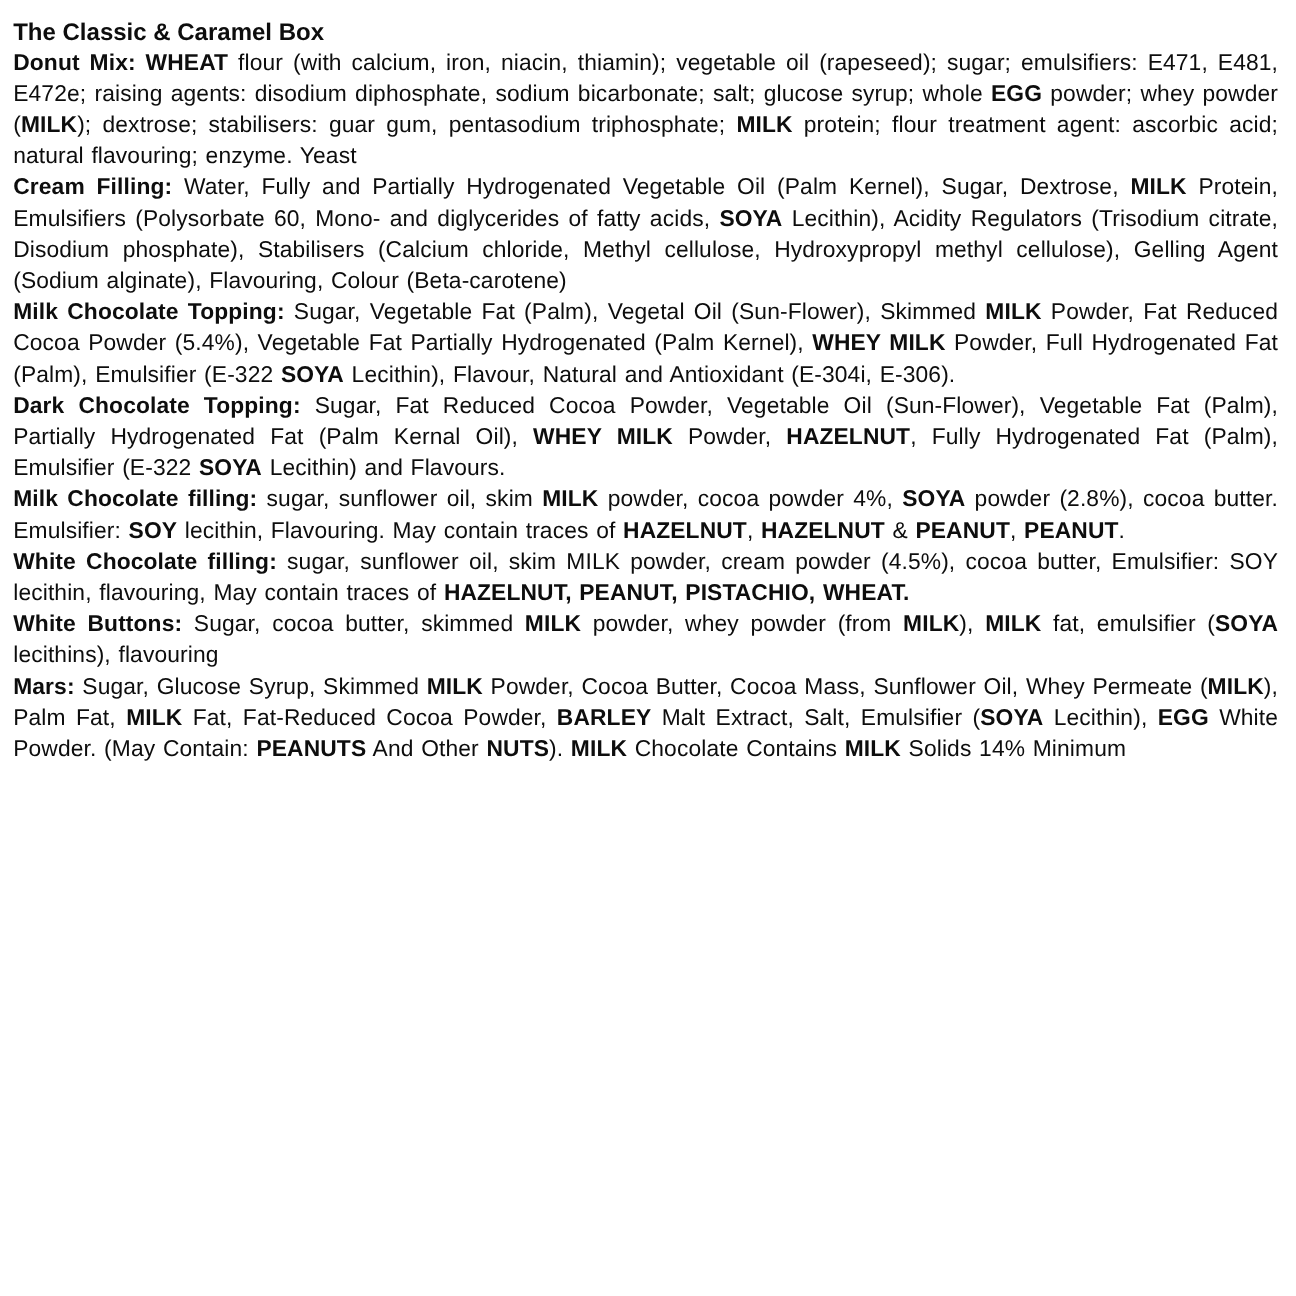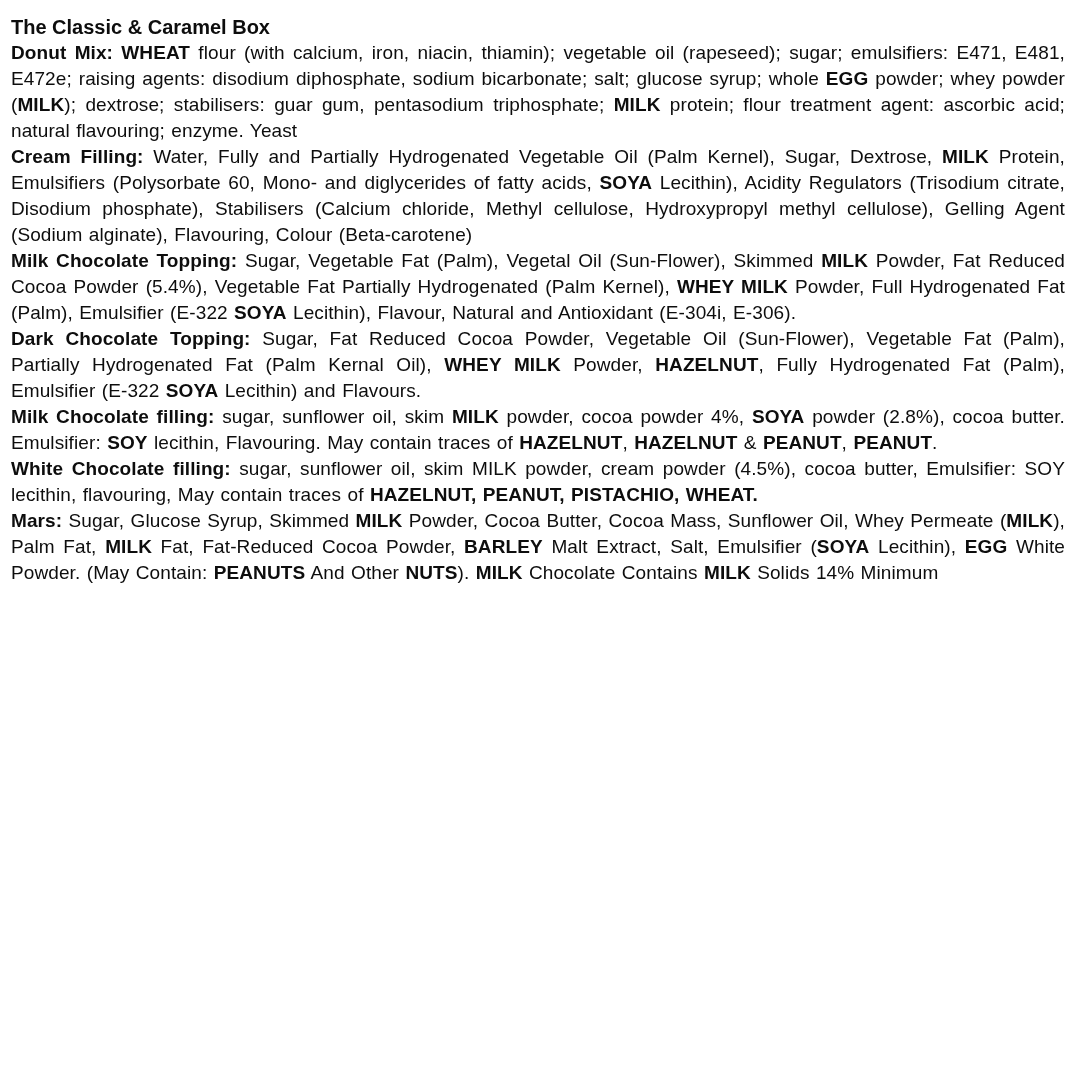--- a/index.html
+++ b/index.html
@@ -42,15 +42,16 @@
 <div class="page">
   <h1 class="doc-title">The Classic &amp; Caramel Box</h1>
 
   <div class="ingredients">
     <p><b>Donut Mix: WHEAT</b> flour (with calcium, iron, niacin, thiamin); vegetable oil (rapeseed); sugar; emulsifiers: E471, E481, E472e; raising agents: disodium diphosphate, sodium bicarbonate; salt; glucose syrup; whole <b>EGG</b> powder; whey powder (<b>MILK</b>); dextrose; stabilisers: guar gum, pentasodium triphosphate; <b>MILK</b> protein; flour treatment agent: ascorbic acid; natural flavouring; enzyme. Yeast</p>
     <p><b>Cream Filling:</b> Water, Fully and Partially Hydrogenated Vegetable Oil (Palm Kernel), Sugar, Dextrose, <b>MILK</b> Protein, Emulsifiers (Polysorbate 60, Mono- and diglycerides of fatty acids, <b>SOYA</b> Lecithin), Acidity Regulators (Trisodium citrate, Disodium phosphate), Stabilisers (Calcium chloride, Methyl cellulose, Hydroxypropyl methyl cellulose), Gelling Agent (Sodium alginate), Flavouring, Colour (Beta-carotene)</p>
     <p><b>Milk Chocolate Topping:</b> Sugar, Vegetable Fat (Palm), Vegetal Oil (Sun-Flower), Skimmed <b>MILK</b> Powder, Fat Reduced Cocoa Powder (5.4%), Vegetable Fat Partially Hydrogenated (Palm Kernel), <b>WHEY MILK</b> Powder, Full Hydrogenated Fat (Palm), Emulsifier (E-322 <b>SOYA</b> Lecithin), Flavour, Natural and Antioxidant (E-304i, E-306).</p>
     <p><b>Dark Chocolate Topping:</b> Sugar, Fat Reduced Cocoa Powder, Vegetable Oil (Sun-Flower), Vegetable Fat (Palm), Partially Hydrogenated Fat (Palm Kernal Oil), <b>WHEY MILK</b> Powder, <b>HAZELNUT</b>, Fully Hydrogenated Fat (Palm), Emulsifier (E-322 <b>SOYA</b> Lecithin) and Flavours.</p>
     <p><b>Milk Chocolate filling:</b> sugar, sunflower oil, skim <b>MILK</b> powder, cocoa powder 4%, <b>SOYA</b> powder (2.8%), cocoa butter. Emulsifier: <b>SOY</b> lecithin, Flavouring. May contain traces of <b>HAZELNUT</b>, <b>HAZELNUT</b> &amp; <b>PEANUT</b>, <b>PEANUT</b>.</p>
     <p><b>White Chocolate filling:</b> sugar, sunflower oil, skim MILK powder, cream powder (4.5%), cocoa butter, Emulsifier: SOY lecithin, flavouring, May contain traces of <b>HAZELNUT, PEANUT, PISTACHIO, WHEAT.</b></p>
+    <p><b>White Buttons:</b> Sugar, cocoa butter, skimmed <b>MILK</b> powder, whey powder (from <b>MILK</b>), <b>MILK</b> fat, emulsifier (<b>SOYA</b> lecithins), flavouring</p>
     <p><b>Mars:</b> Sugar, Glucose Syrup, Skimmed <b>MILK</b> Powder, Cocoa Butter, Cocoa Mass, Sunflower Oil, Whey Permeate (<b>MILK</b>), Palm Fat, <b>MILK</b> Fat, Fat-Reduced Cocoa Powder, <b>BARLEY</b> Malt Extract, Salt, Emulsifier (<b>SOYA</b> Lecithin), <b>EGG</b> White Powder. (May Contain: <b>PEANUTS</b> And Other <b>NUTS</b>). <b>MILK</b> Chocolate Contains <b>MILK</b> Solids 14% Minimum</p>
   </div>
 </div>
 
 </body></html>

